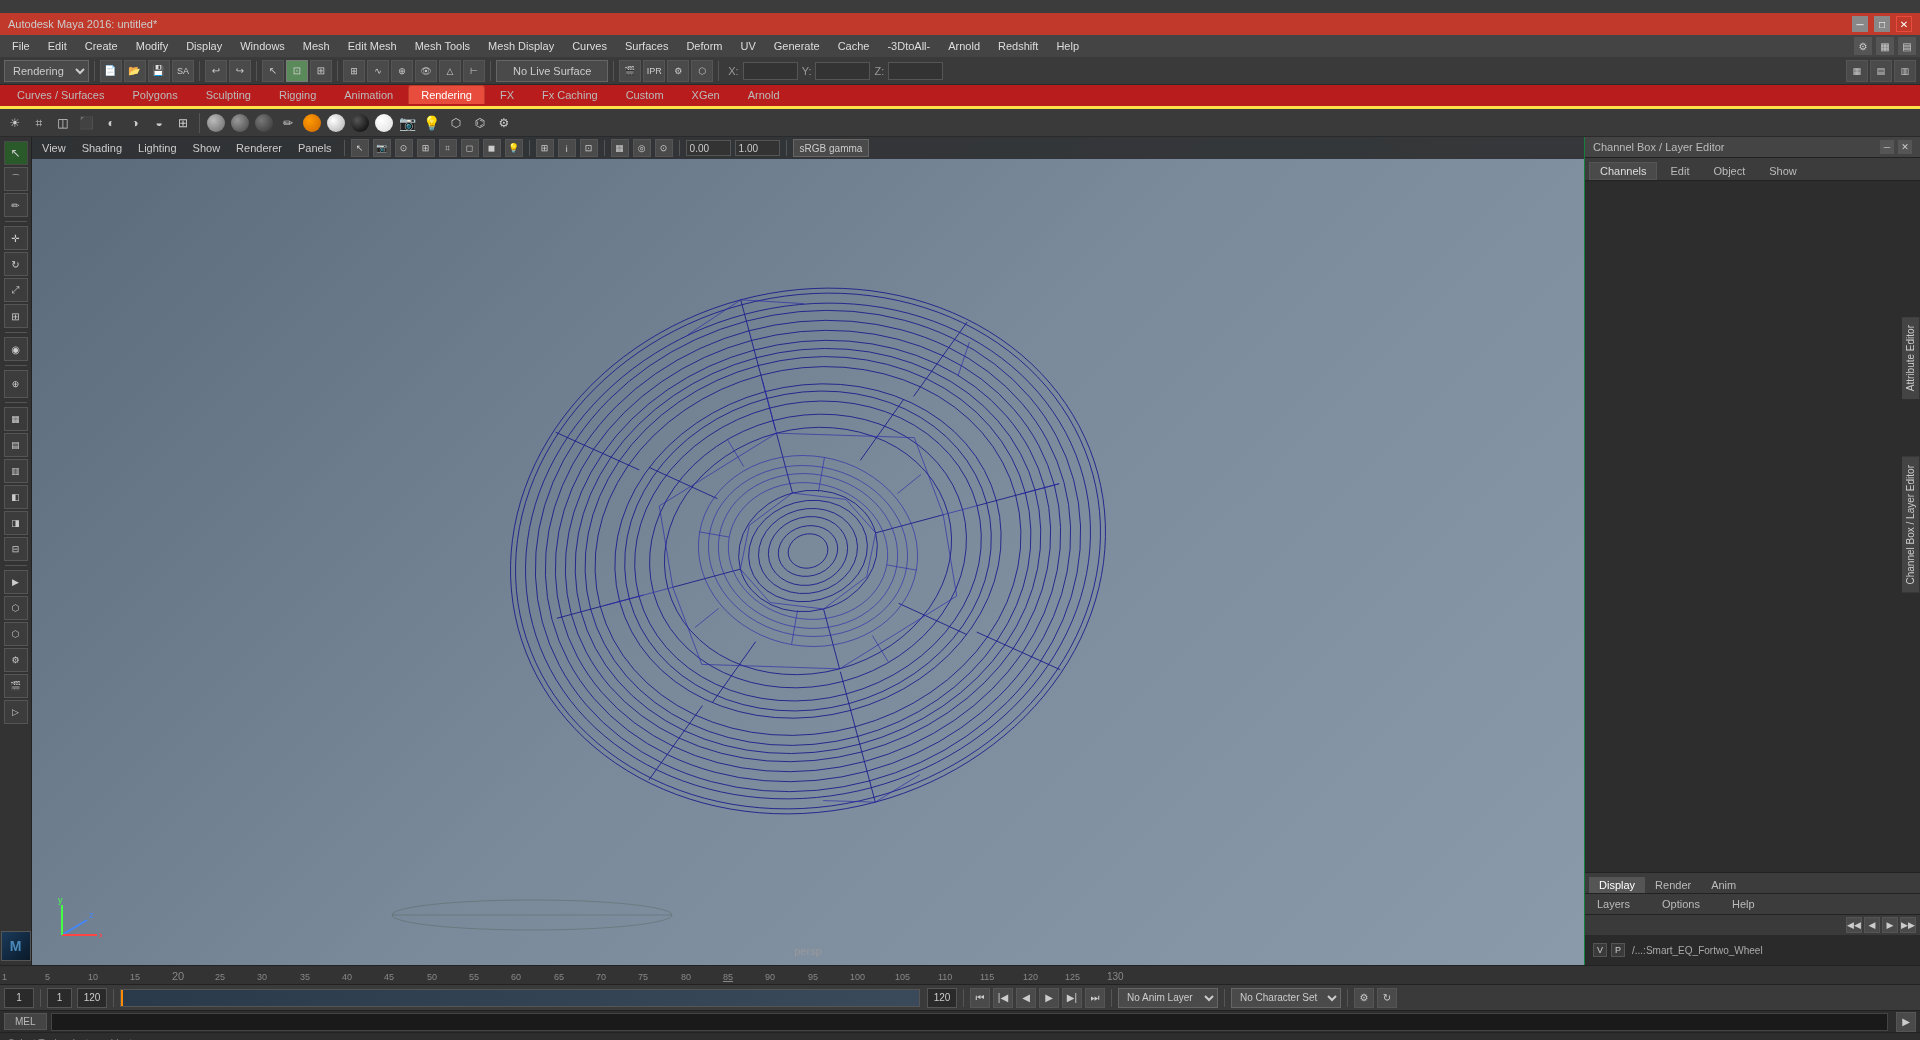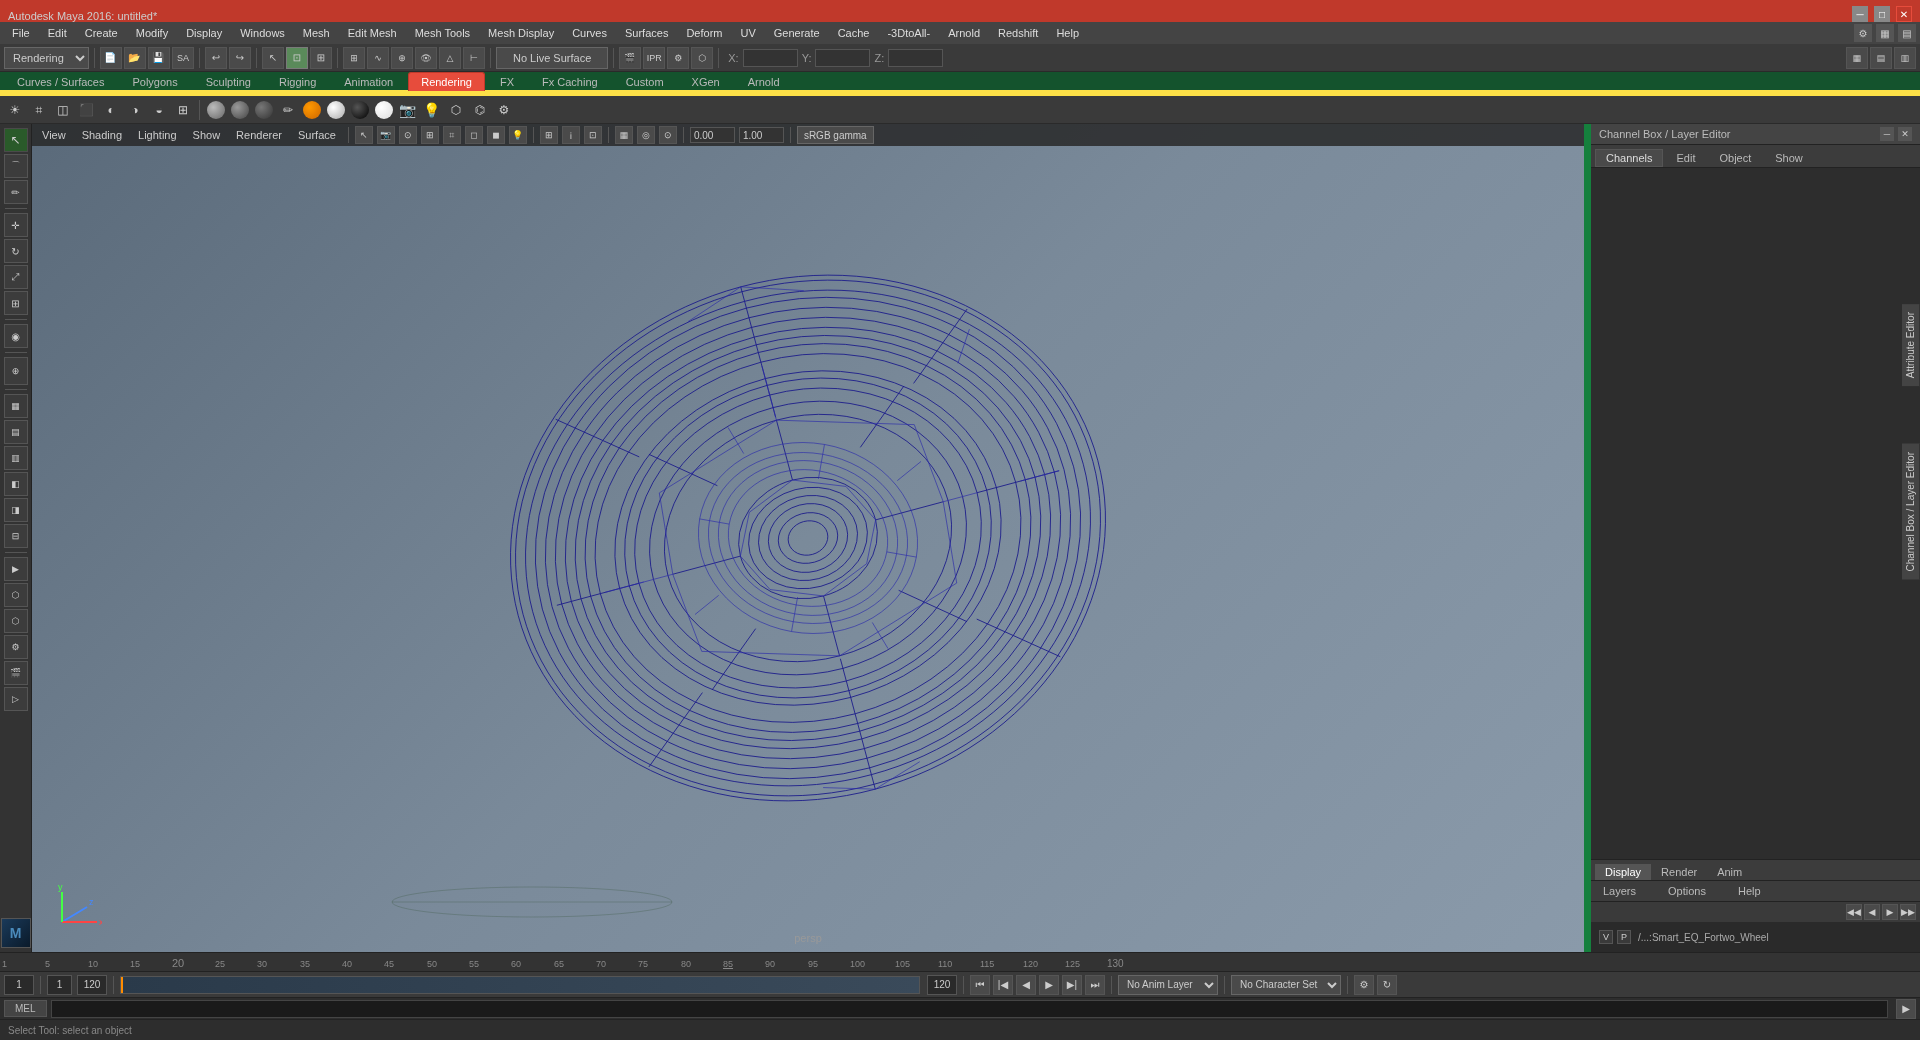--- a/index.html
+++ b/index.html
@@ -13,23 +13,24 @@
       overflow: hidden;
       user-select: none;
     }
 
     
     #title-bar {
       width: 100%;
       height: 22px;
       background: #c0392b;
       display: flex;
-      align-items: flex-end;
+      align-items: center;
       justify-content: space-between;
       padding: 0 8px;
+      margin-top: 13px;
     }
     #title-bar-controls {
       display: flex;
       gap: 6px;
     }
     .title-btn {
       width: 16px;
       height: 16px;
       background: #888;
       border: none;
@@ -122,25 +123,25 @@
       width: 55px;
       height: 18px;
       font-size: 10px;
       padding: 0 3px;
     }
 
     
     #tab-row {
       width: 100%;
       height: 24px;
-      background: #14532d;
+      background: #b91c1c;
       display: flex;
       align-items: flex-start;
       padding: 0 4px;
-      border-bottom: 6px solid #fde047;
+      border-bottom: 3px solid #fde047;
     }
     .tab {
       padding: 3px 12px;
       color: #bbb;
       font-size: 11px;
       cursor: pointer;
       border: 1px solid transparent;
       border-bottom: none;
       border-radius: 3px 3px 0 0;
       margin-right: 2px;
@@ -291,21 +292,21 @@
       left: 20px;
       z-index: 10;
     }
 
     
     #right-panel {
       width: 336px;
       background: #3a3a3a;
       display: flex;
       flex-direction: column;
-      border-left: 7px solid #15803d;
+      border-left: 1px solid #15803d;
     }
     #channel-box-header {
       background: #444;
       padding: 3px 8px;
       display: flex;
       align-items: center;
       justify-content: space-between;
       border-bottom: 1px solid #222;
     }
     #channel-box-title { color: #bbb; font-size: 11px; }
@@ -695,21 +696,21 @@
   </div>
 
   <div id="viewport">
 
     <div id="viewport-toolbar">
       <span class="vp-menu">View</span>
       <span class="vp-menu">Shading</span>
       <span class="vp-menu">Lighting</span>
       <span class="vp-menu">Show</span>
       <span class="vp-menu">Renderer</span>
-      <span class="vp-menu">Surface</span>
+      <span class="vp-menu">Panels</span>
       <div class="vp-separator"></div>
       <div class="vp-btn">↖</div>
       <div class="vp-btn">📷</div>
       <div class="vp-btn">⊙</div>
       <div class="vp-btn">⊞</div>
       <div class="vp-btn">⌗</div>
       <div class="vp-btn">◻</div>
       <div class="vp-btn">◼</div>
       <div class="vp-btn">💡</div>
       <div class="vp-separator"></div>

